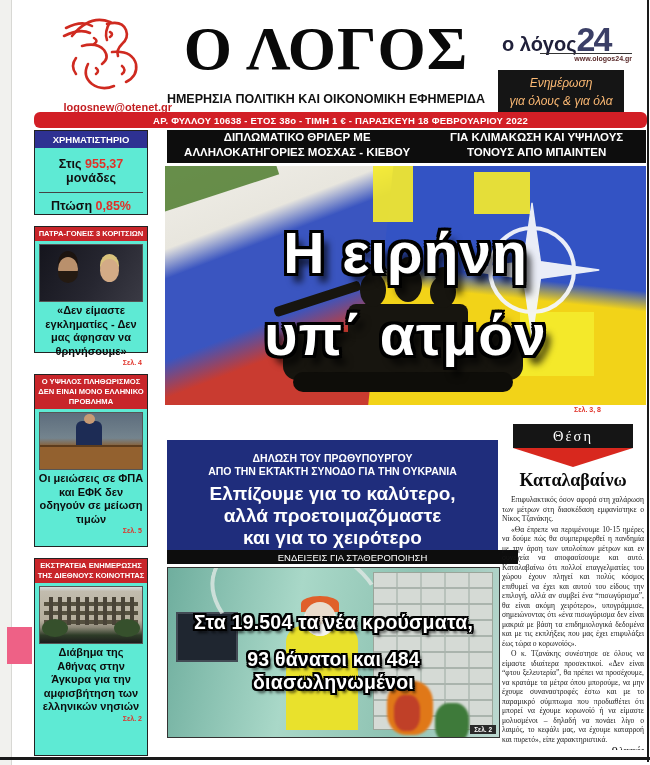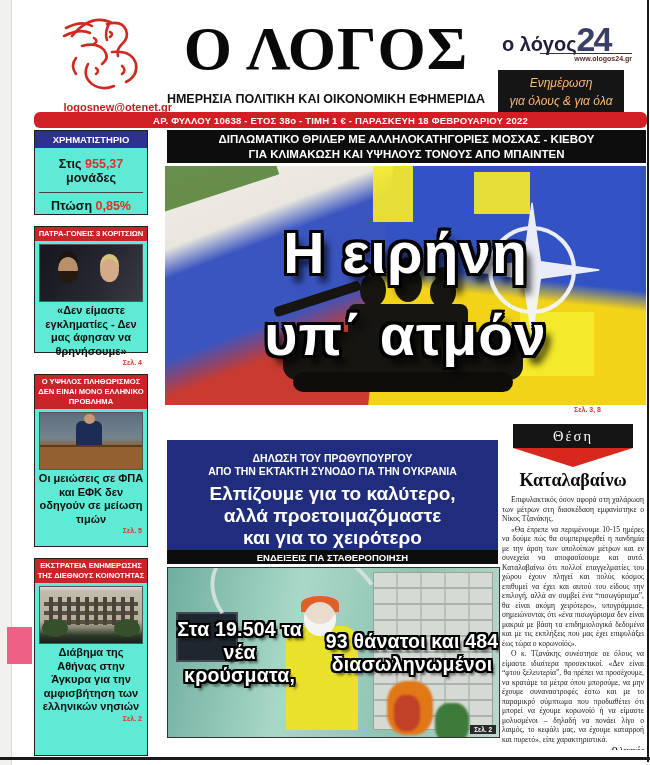--- a/index.html
+++ b/index.html
@@ -62,21 +62,21 @@
   .ph-parl .fhead{position:absolute;left:44px;top:1px;width:11px;height:10px;background:#c89a74;border-radius:50%;}
   .ph-bldg{background:linear-gradient(180deg,#d7dadc 0%,#c2bcae 8%,#b5ad9c 60%,#8d8878 72%,#2e3c28 86%,#1c1c1c 100%);}
   .ph-bldg .win{position:absolute;left:4px;top:10px;right:4px;height:28px;
      background:repeating-linear-gradient(90deg,transparent 0 5px,#4a4438 5px 9px),
                 repeating-linear-gradient(180deg,transparent 0 5px,#55503f 5px 9px);}
   .ph-bldg .tree{position:absolute;bottom:6px;width:26px;height:18px;background:#36502c;border-radius:50%;}
 
   
   .kicker-bar{position:absolute;left:167px;top:130px;width:479px;height:33px;background:#0d0d0d;color:#fff;
               font-weight:bold;font-size:11.5px;line-height:15px;text-align:center;
-              display:flex;flex-direction:column;justify-content:center;}
+              display:flex;flex-direction:row;justify-content:center;}
   .hero{position:absolute;left:165px;top:166px;width:481px;height:239px;overflow:hidden;background:#e8e6df;}
   .ru-flag{position:absolute;left:-30px;top:-20px;width:310px;height:290px;transform:rotate(-9deg);
            background:linear-gradient(168deg,#f2f0ea 0%,#e8e6de 26%,#3a55c0 34%,#3a55c0 56%,#c93b30 66%,#c93b30 100%);}
   .ua-flag{position:absolute;right:-35px;top:-20px;width:300px;height:290px;transform:rotate(6deg);
            background:linear-gradient(180deg,#3353c4 0%,#3353c4 46%,#f2d318 53%,#f2d318 100%);}
   .ysq{position:absolute;background:#f4ea2c;opacity:.92;}
   .green-streak{position:absolute;left:-10px;top:-18px;width:120px;height:46px;background:#4f7d2e;transform:rotate(-18deg);opacity:.85;}
   .nato{position:absolute;left:292px;top:34px;width:150px;height:140px;opacity:.95;}
   .tank{position:absolute;left:88px;top:46px;width:300px;height:194px;}
   .hero-headline{position:absolute;inset:0;display:flex;flex-direction:column;align-items:center;justify-content:center;
@@ -87,37 +87,37 @@
   .hero-ref{position:absolute;left:540px;top:406px;width:95px;text-align:center;color:#e03128;
             font-weight:bold;font-size:7px;}
 
   .pm-box{position:absolute;left:167px;top:440px;width:331px;height:121px;background:#1f2d7c;color:#fff;
           display:flex;flex-direction:column;align-items:center;justify-content:center;text-align:center;}
   .pm-k{font-weight:bold;font-size:10.5px;line-height:13px;}
   .pm-h{font-weight:bold;font-size:19px;line-height:22px;margin-top:5px;}
   .pm-ref{position:absolute;right:6px;bottom:3px;color:#e8453c;font-weight:bold;font-size:7px;}
 
   .covid-bar{position:absolute;left:167px;top:550px;width:331px;height:14px;background:#0d0d0d;color:#fff;
-             font-weight:bold;font-size:9.5px;display:flex;align-items:center;justify-content:center;}
+             font-weight:normal;font-size:9.5px;display:flex;align-items:center;justify-content:center;padding-left:20px;}
   .icu{position:absolute;left:167px;top:567px;width:331px;height:169px;border:1px solid #333;overflow:hidden;
        background:linear-gradient(100deg,#6fae9e 0%,#a9d8c8 38%,#8ec2b2 70%,#bcd8d0 100%);}
   .icu .rack{position:absolute;right:6px;top:4px;width:118px;height:156px;background:#d5dad5;border:1px solid #9aa59a;
      background-image:repeating-linear-gradient(180deg,transparent 0 14px,#aab4ad 14px 16px),
                       repeating-linear-gradient(90deg,transparent 0 22px,#b8c2bb 22px 24px);}
   .icu .monitor{position:absolute;left:8px;top:44px;width:58px;height:46px;background:#1f2630;border:2px solid #434b55;}
   .icu .arc{position:absolute;left:40px;top:-28px;width:170px;height:110px;border:4px solid #dfe8e4;border-radius:50%;
             border-bottom-color:transparent;border-right-color:transparent;transform:rotate(18deg);opacity:.8;}
   .icu .person{position:absolute;left:118px;top:58px;width:72px;height:104px;background:#e9e12c;border-radius:16px 16px 0 0;}
   .icu .phead{position:absolute;left:136px;top:34px;width:32px;height:34px;background:#e9dccd;border-radius:50%;
               box-shadow:inset 0 -12px 0 0 #f4f4f0;}
   .icu .pcap{position:absolute;left:133px;top:28px;width:38px;height:16px;background:#e0602a;border-radius:50% 50% 0 0;}
   .icu .blob-o{position:absolute;right:66px;bottom:2px;width:46px;height:54px;background:#e07818;border-radius:40%;filter:blur(1px);}
   .icu .blob-g{position:absolute;right:30px;bottom:-6px;width:34px;height:40px;background:#3e7a3a;border-radius:40%;filter:blur(1px);}
   .icu .blob-r{position:absolute;left:226px;bottom:6px;width:26px;height:36px;background:#c04028;border-radius:40%;filter:blur(1px);}
-  .icu-headline{position:absolute;inset:0;display:flex;flex-direction:row;align-items:center;justify-content:center;
+  .icu-headline{position:absolute;inset:0;display:flex;flex-direction:column;align-items:center;justify-content:center;
                 gap:14px;text-align:center;}
   .icu-headline span{font-weight:bold;color:#fff;font-size:19.5px;letter-spacing:.2px;
      text-shadow:-2px -2px 0 #000,2px -2px 0 #000,-2px 2px 0 #000,2px 2px 0 #000,
                  -2px 0 0 #000,2px 0 0 #000,0 -2px 0 #000,0 2px 0 #000,3px 4px 3px rgba(0,0,0,.7);}
   .icu-ref{position:absolute;right:3px;bottom:3px;background:#2a2a2a;color:#fff;font-weight:bold;
            font-size:6.5px;padding:1px 4px;}
 
   
   .op-col{position:absolute;left:500px;top:420px;width:146px;height:330px;overflow:hidden;
           font-family:"Liberation Serif",serif;}

